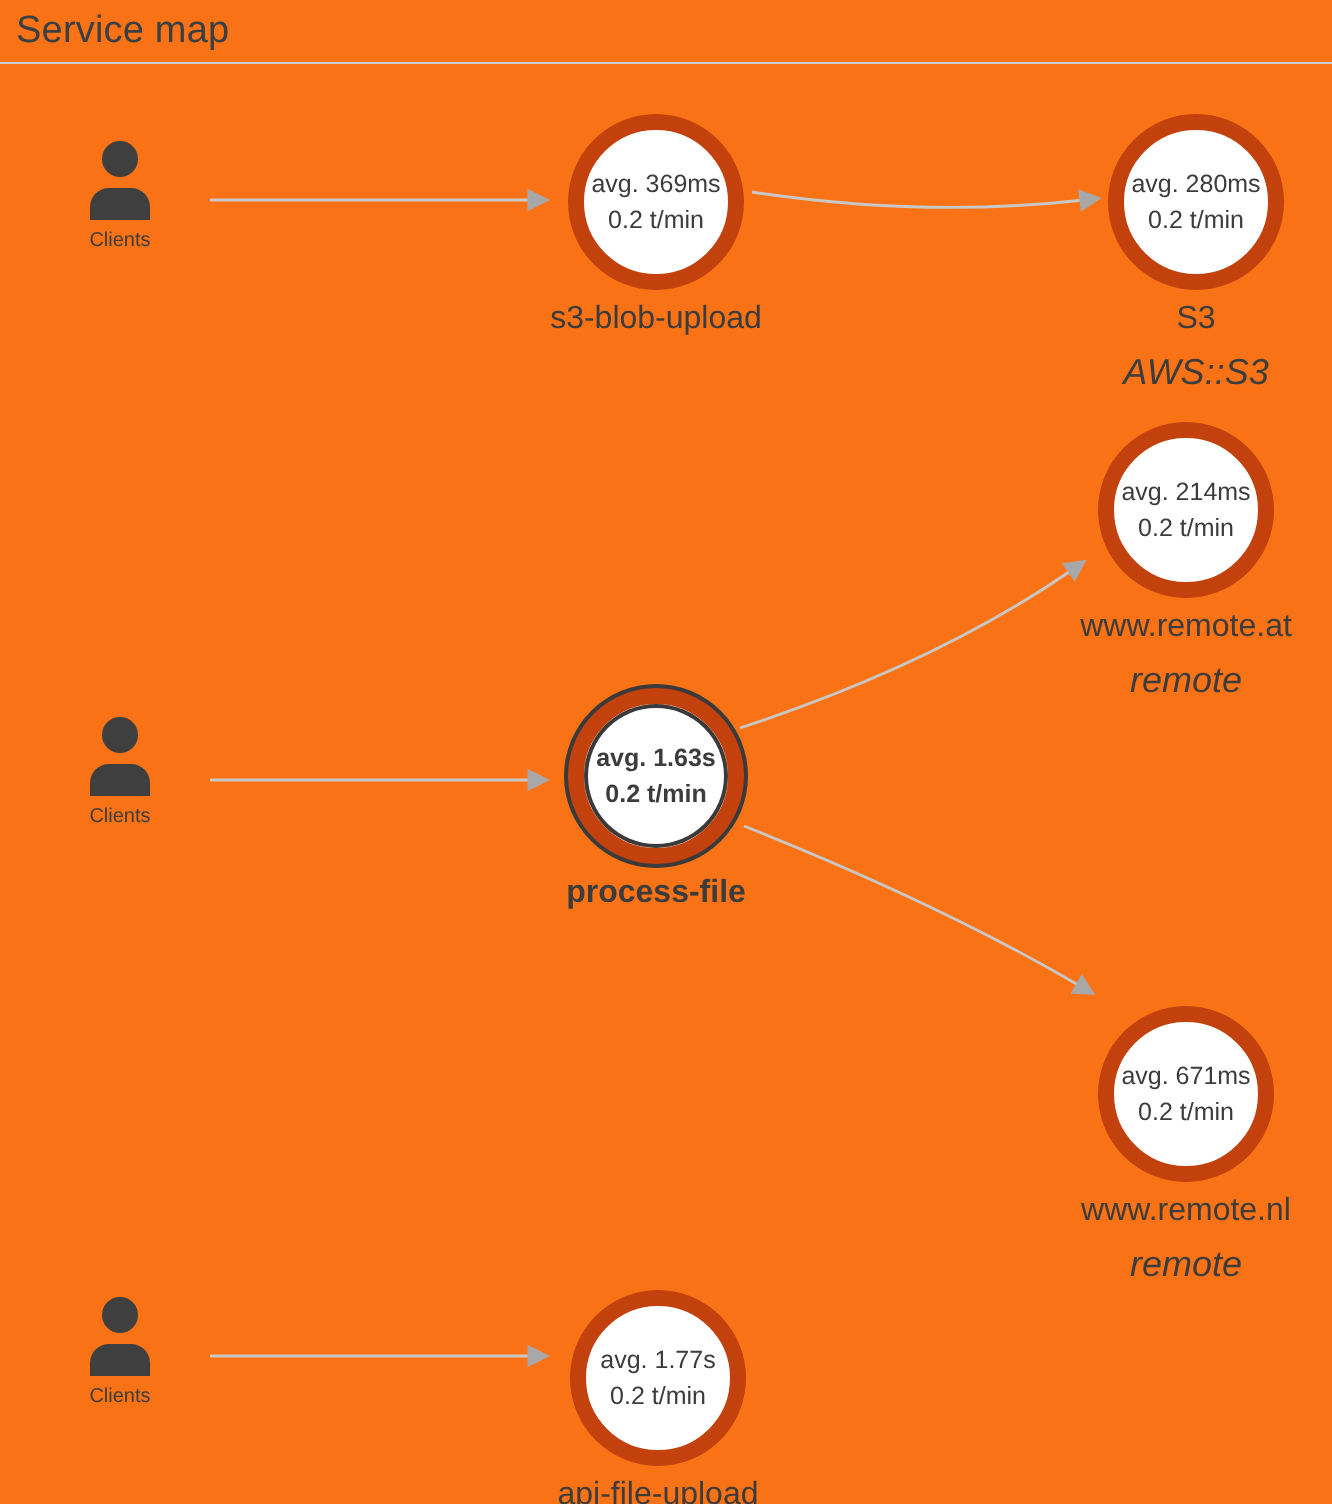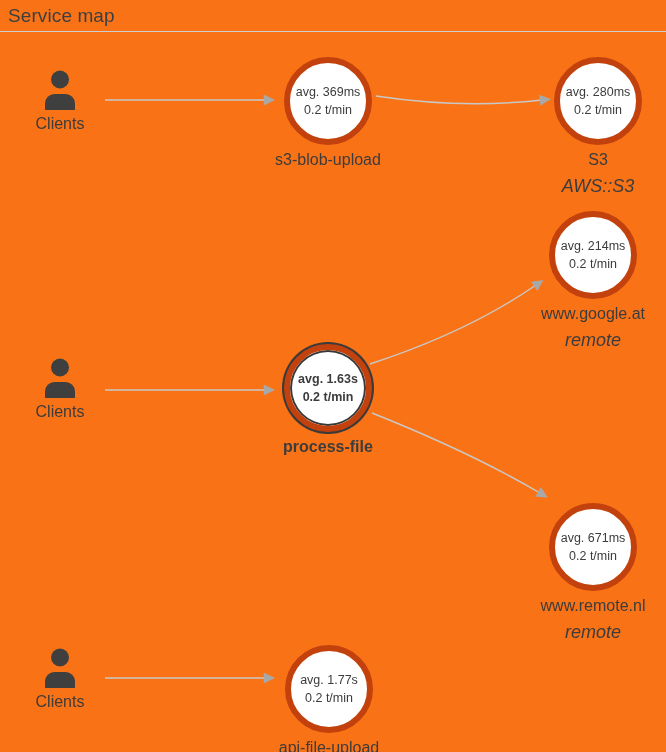--- a/index.html
+++ b/index.html
@@ -49,35 +49,35 @@
     width: 90px;
     z-index: 2;
     display: flex;
     flex-direction: column;
     align-items: center;
     cursor: pointer;
   }
   .client svg { display: block; }
   .client-label {
     margin-top: 5px;
-    font-size: 16px;
+    font-size: 10px;
     color: #3c3c3c;
   }
   
   .node {
     position: absolute;
     width: 130px;
     z-index: 2;
     display: flex;
     flex-direction: column;
     align-items: center;
   }
   .ring {
     width: 88px; height: 88px;
-    border: 6px solid #c2410c;
+    border: 8px solid #c2410c;
     border-radius: 50%;
     background: #ffffff;
     display: flex;
     flex-direction: column;
     align-items: center;
     justify-content: center;
     cursor: pointer;
   }
   .metric {
     font-size: 12.5px;
@@ -179,21 +179,21 @@
     </div>
     <div class="node-label">S3</div>
     <div class="node-sublabel">AWS::S3</div>
   </div>
 
   <div class="node" id="node-google">
     <div class="ring">
       <div class="metric">avg. 214ms</div>
       <div class="metric">0.2 t/min</div>
     </div>
-    <div class="node-label">www.google.at</div>
+    <div class="node-label">www.remote.at</div>
     <div class="node-sublabel">remote</div>
   </div>
 
   <div class="node selected" id="node-process-file">
     <div class="ring">
       <div class="metric">avg. 1.63s</div>
       <div class="metric">0.2 t/min</div>
     </div>
     <div class="node-label">process-file</div>
 

